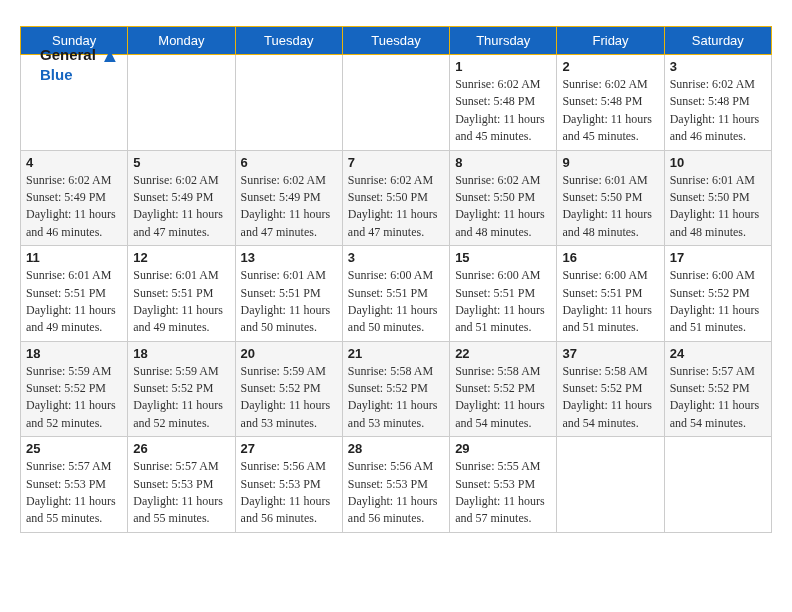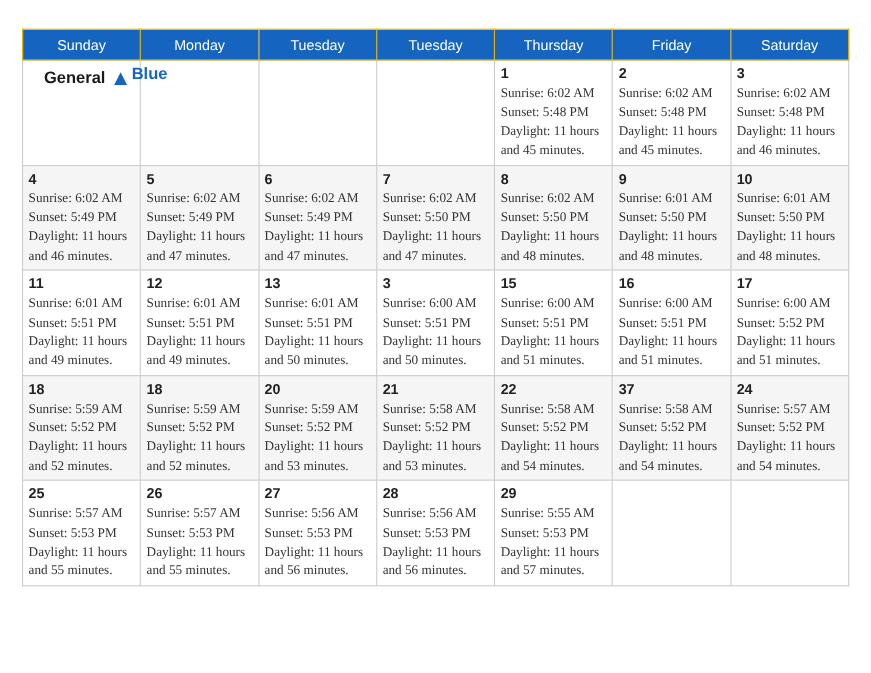--- a/index.html
+++ b/index.html
@@ -20,24 +20,24 @@
       color: #222;
       line-height: 1.2;
     }
     .location {
       font-size: 16px;
       color: #333;
       margin-bottom: 10px;
     }
     .logo {
       position: absolute;
-      top: 34px;
+      top: 18px;
       left: 20px;
       display: flex;
-      flex-direction: row;
+      flex-direction: column;
       align-items: flex-start;
     }
     .logo-text {
       font-size: 15px;
       font-weight: bold;
       color: #1a1a1a;
       line-height: 1.1;
     }
     .logo-blue {
       color: #1565c0;

